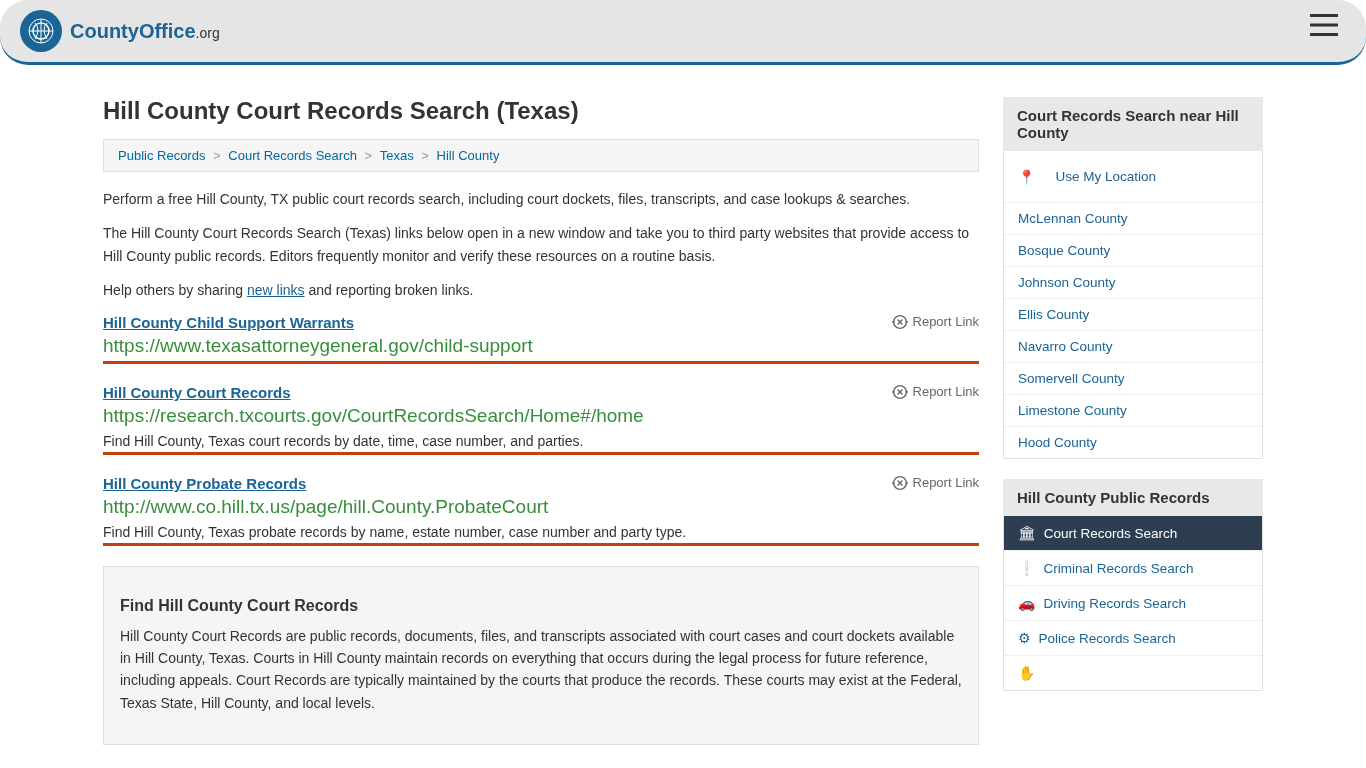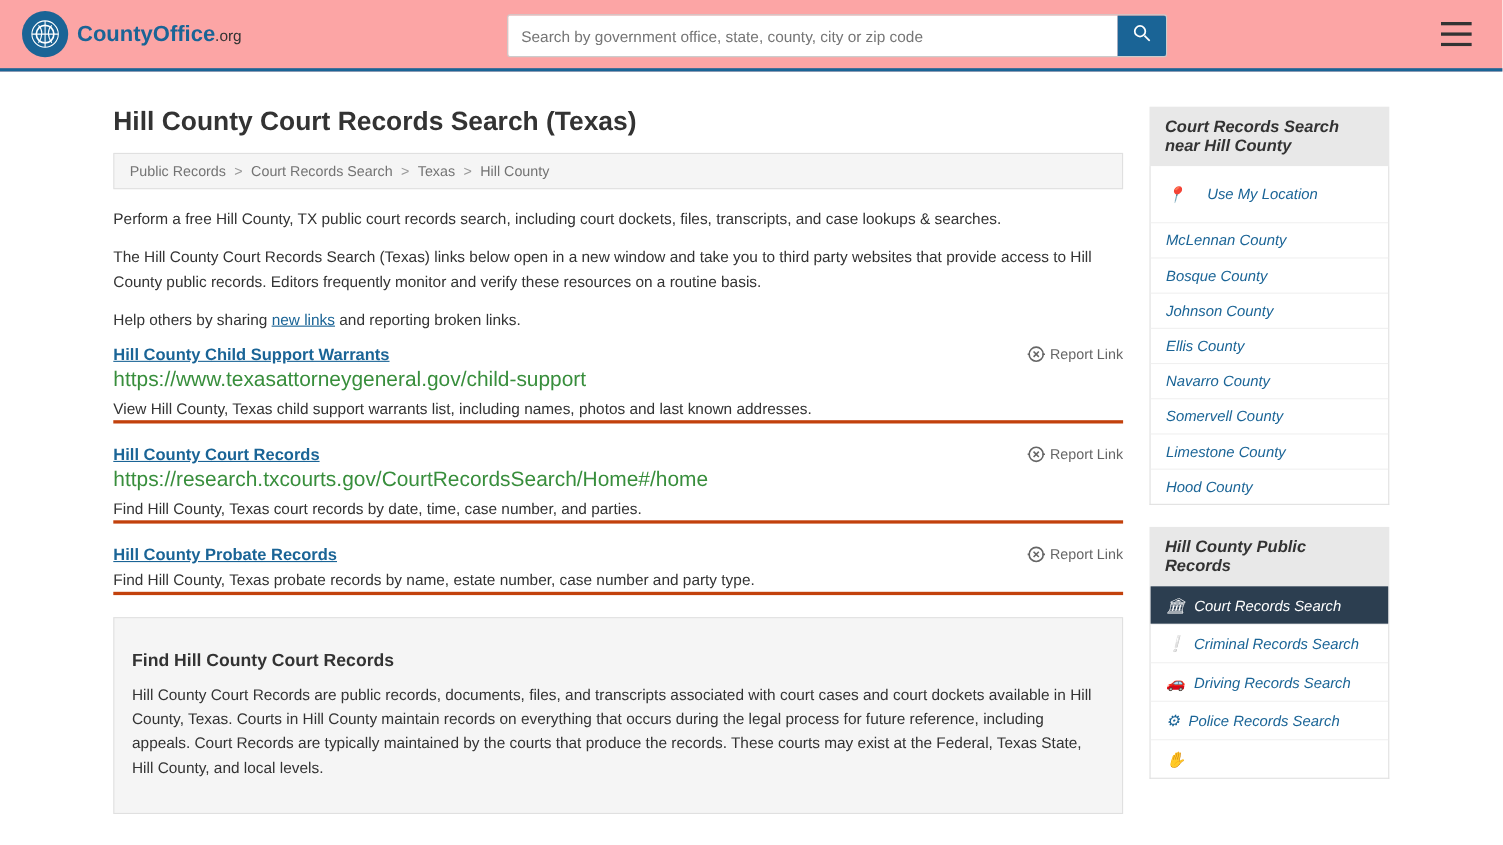--- a/index.html
+++ b/index.html
@@ -1,25 +1,26 @@
 <!DOCTYPE html>
 <html><head>
   <meta charset="utf-8">
   <style>
     * { box-sizing: border-box; margin: 0; padding: 0; }
     body { font-family: Arial, sans-serif; font-size: 14px; color: #333; background: #fff; }
 
     
     .header {
-      background: #fca5a5;
+      background: #e5e5e5;
       border-bottom: 3px solid #1a6496;
       padding: 10px 20px;
       display: flex;
-      align-items: flex-end;
+      align-items: flex-start;
       justify-content: space-between;
+      border-radius: 28px;
     }
     .logo-area {
       display: flex;
       align-items: center;
       gap: 8px;
     }
     .logo-circle {
       width: 42px;
       height: 42px;
       background: #1a6496;
@@ -90,21 +91,21 @@
     }
     .breadcrumb {
       background: #f5f5f5;
       border: 1px solid #e0e0e0;
       padding: 8px 14px;
       margin-bottom: 16px;
       font-size: 13px;
       color: #666;
     }
     .breadcrumb a {
-      color: #737373;
+      color: #0369a1;
       text-decoration: none;
     }
     .breadcrumb span {
       color: #999;
       margin: 0 4px;
     }
     .intro-text {
       margin-bottom: 12px;
       font-size: 14px;
       line-height: 1.6;
@@ -167,23 +168,22 @@
       margin-bottom: 10px;
     }
     .find-text {
       font-size: 14px;
       line-height: 1.6;
       color: #333;
     }
 
     
     .sidebar {
-      width: 218px;
+      width: 260px;
       flex-shrink: 0;
-      font-style: italic;
     }
     .sidebar-section {
       margin-bottom: 20px;
     }
     .sidebar-header {
       background: #e8e8e8;
       padding: 10px 14px;
       font-size: 15px;
       font-weight: bold;
       color: #333;
@@ -266,31 +266,20 @@
         <line x1="1" y1="13" x2="25" y2="13" stroke="#fff" stroke-width="1"></line>
         <path d="M7 5 Q13 11 7 21" fill="none" stroke="#fff" stroke-width="1"></path>
         <path d="M19 5 Q13 11 19 21" fill="none" stroke="#fff" stroke-width="1"></path>
       </svg>
     </div>
     <div>
       <span style="font-size:20px;font-weight:bold;color:#1a6496;">CountyOffice</span><span style="font-size:14px;color:#333;">.org</span>
     </div>
   </div>
 
-  <div class="search-area">
-    <div class="search-box">
-      <input type="text" placeholder="Search by government office, state, county, city or zip code" style="">
-      <button class="search-btn">
-        <svg width="16" height="16" fill="white" viewBox="0 0 20 20">
-            <circle cx="8" cy="8" r="6" stroke="white" stroke-width="2" fill="none"></circle>
-            <line x1="13" y1="13" x2="19" y2="19" stroke="white" stroke-width="2"></line>
-          </svg>
-      </button>
-    </div>
-  </div>
 
   <button class="menu-btn">
     <svg width="28" height="22" viewBox="0 0 28 22">
       <rect x="0" y="0" width="28" height="3" fill="#333"></rect>
       <rect x="0" y="9.5" width="28" height="3" fill="#333"></rect>
       <rect x="0" y="19" width="28" height="3" fill="#333"></rect>
     </svg>
   </button>
 </header>
 
@@ -324,21 +313,20 @@
             <circle cx="10" cy="10" r="8"></circle>
             <line x1="7" y1="7" x2="13" y2="13"></line>
             <line x1="13" y1="7" x2="7" y2="13"></line>
             <line x1="3" y1="10" x2="0" y2="10"></line>
             <line x1="17" y1="10" x2="20" y2="10"></line>
           </svg>
           <span>Report Link</span>
         </span>
       </div>
       <div class="record-url">https://www.texasattorneygeneral.gov/child-support</div>
-      <div class="record-desc">View Hill County, Texas child support warrants list, including names, photos and last known addresses.</div>
     </div>
 
     <div class="record-item">
       <div class="record-header">
         <a href="#" class="record-title">Hill County Court Records</a>
         <span class="report-link">
           <svg width="16" height="16" viewBox="0 0 20 20" fill="none" stroke="#666" stroke-width="1.8">
             <circle cx="10" cy="10" r="8"></circle>
             <line x1="7" y1="7" x2="13" y2="13"></line>
             <line x1="13" y1="7" x2="7" y2="13"></line>
@@ -359,20 +347,21 @@
           <svg width="16" height="16" viewBox="0 0 20 20" fill="none" stroke="#666" stroke-width="1.8">
             <circle cx="10" cy="10" r="8"></circle>
             <line x1="7" y1="7" x2="13" y2="13"></line>
             <line x1="13" y1="7" x2="7" y2="13"></line>
             <line x1="3" y1="10" x2="0" y2="10"></line>
             <line x1="17" y1="10" x2="20" y2="10"></line>
           </svg>
           <span>Report Link</span>
         </span>
       </div>
+      <div class="record-url">http://www.co.hill.tx.us/page/hill.County.ProbateCourt</div>
       <div class="record-desc">Find Hill County, Texas probate records by name, estate number, case number and party type.</div>
     </div>
 
     <div class="find-section">
       <h2 class="find-title">Find Hill County Court Records</h2>
       <p class="find-text">Hill County Court Records are public records, documents, files, and transcripts associated with court cases and court dockets available in Hill County, Texas. Courts in Hill County maintain records on everything that occurs during the legal process for future reference, including appeals. Court Records are typically maintained by the courts that produce the records. These courts may exist at the Federal, Texas State, Hill County, and local levels.</p>
     </div>
 
   </main>
 

